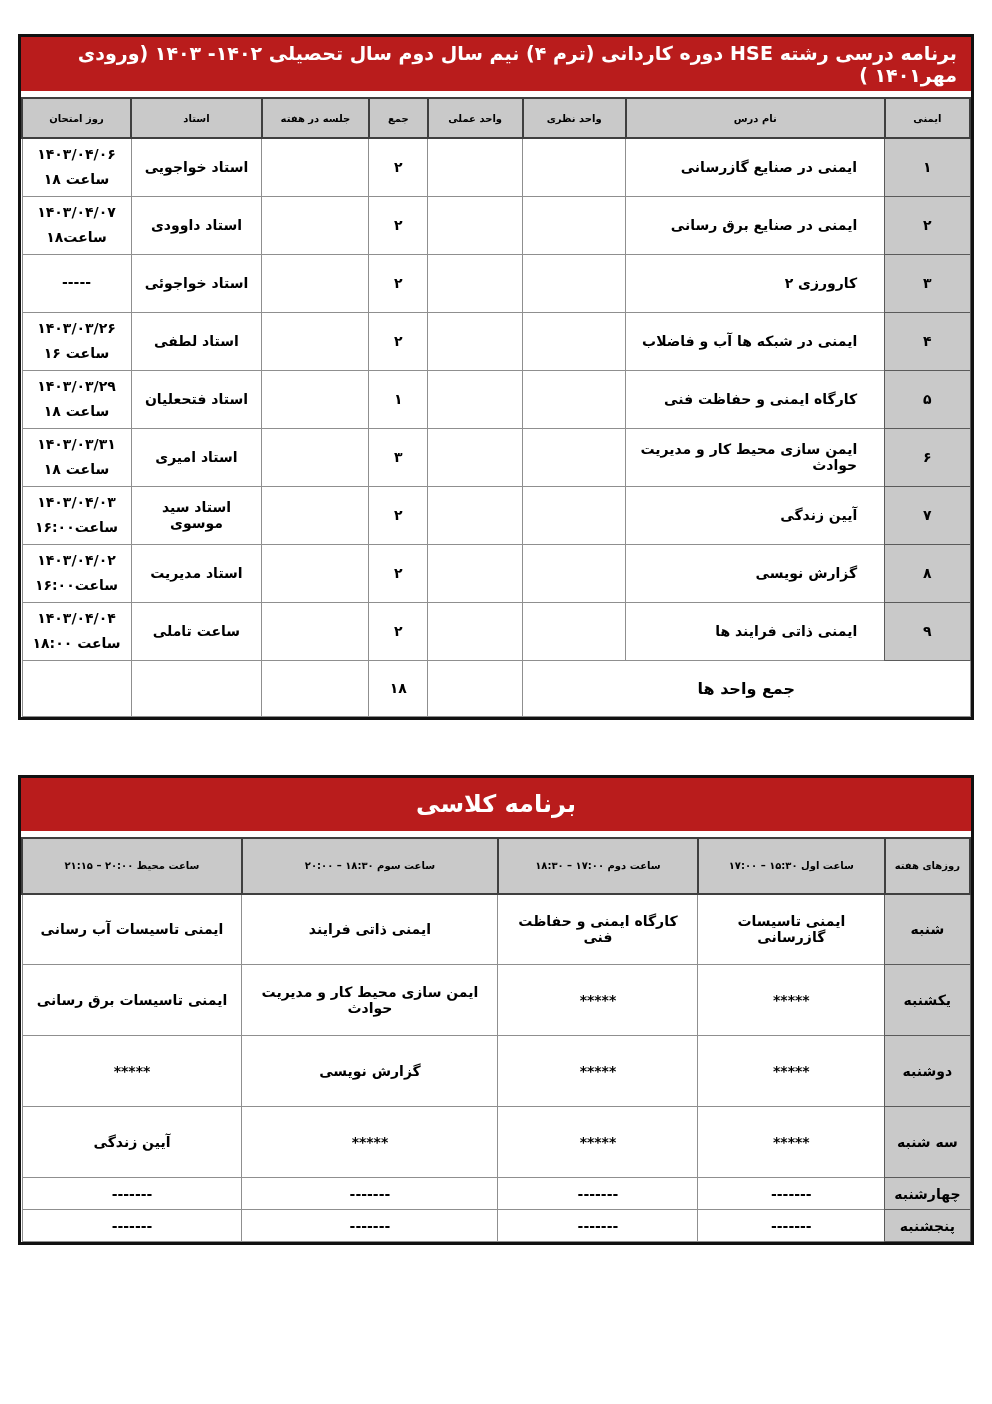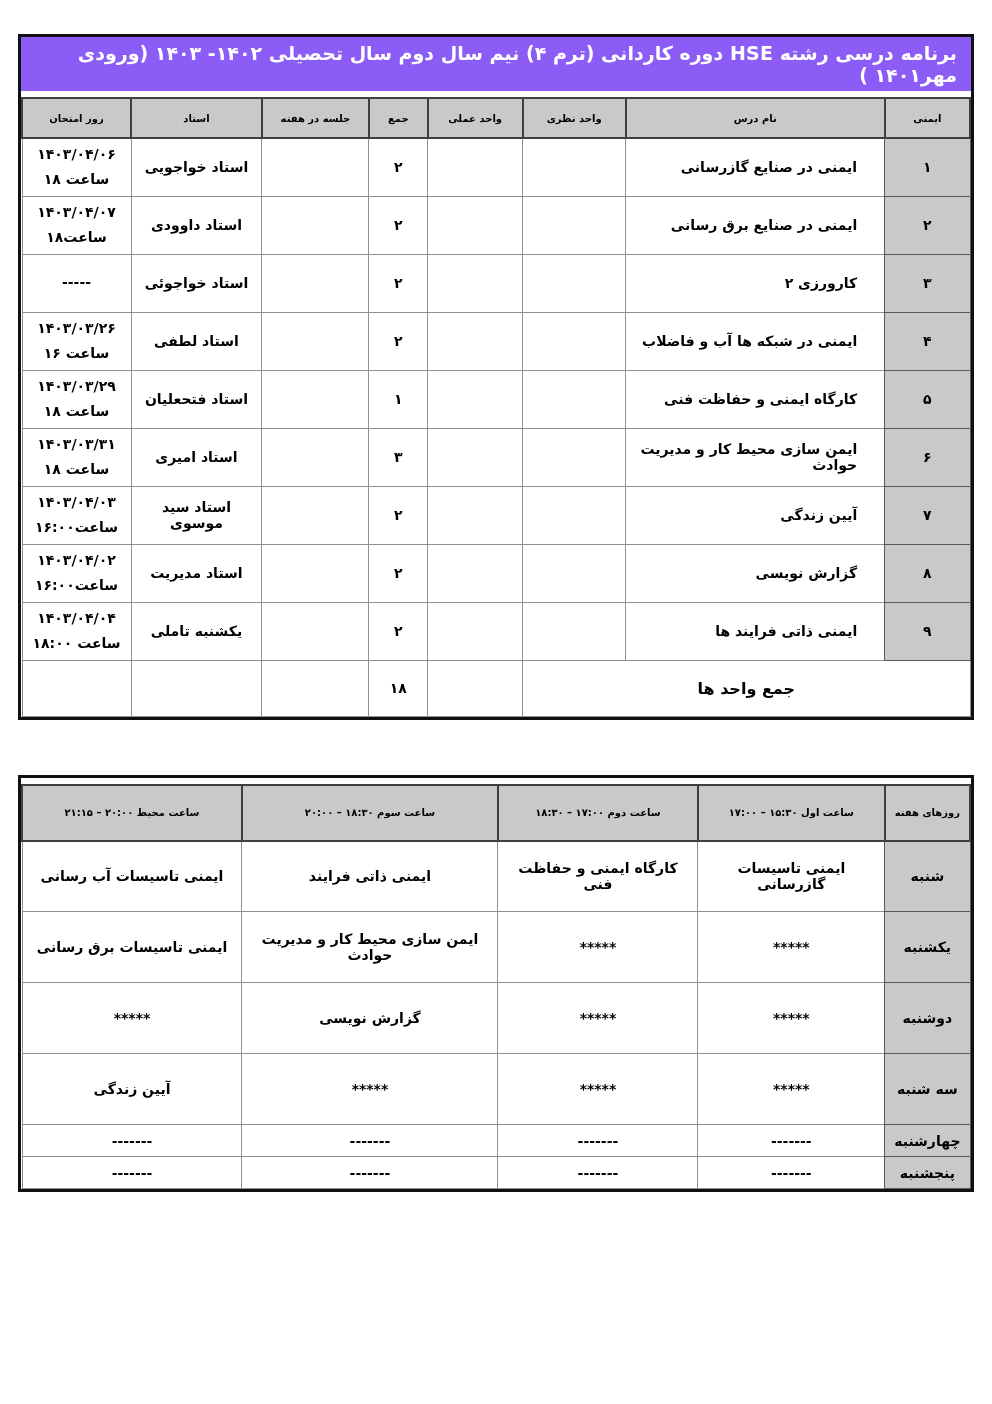--- a/index.html
+++ b/index.html
@@ -7,21 +7,21 @@
     width:992px;height:1404px;
     font-family:"DejaVu Sans",sans-serif;
     font-weight:bold;color:#000;
     direction:rtl;
     box-sizing:border-box;
   }
   .page{padding:34px 18px 0 18px;}
   .tbl-wrap{border:3px solid #111;background:#fff;}
   .tbl-wrap + .tbl-wrap{margin-top:55px;}
   .title-bar{
-    background:#8b5cf6;color:#fff;
+    background:#b91c1c;color:#fff;
     height:54px;display:flex;align-items:center;
     padding:0 14px;font-size:19px;letter-spacing:.2px;
   }
   .title-bar.center{justify-content:center;font-size:24px;height:53px;}
   .gap{height:6px;background:#fff;}
   table{border-collapse:collapse;width:100%;table-layout:fixed;}
   td{border:1px solid #8f8f8f;padding:2px 4px;text-align:center;vertical-align:middle;font-size:14px;overflow:hidden;}
   .hdr td{
     background:#C9C9C9;border:2px solid #3f3f3f;
     font-size:10px;height:34px;
@@ -181,40 +181,41 @@
           </td>
         </tr>
 
         <tr class="row">
           <td class="gray">۹</td>
           <td class="course">ایمنی ذاتی فرایند ها</td>
           <td></td>
           <td></td>
           <td>۲</td>
           <td></td>
-          <td>یکشنبه تاملی</td>
+          <td>ساعت تاملی</td>
           <td>
             <span class="exam-date">۱۴۰۳/۰۴/۰۴</span>
             <span class="exam-time">ساعت ۱۸:۰۰</span>
           </td>
         </tr>
 
         <tr class="foot">
           <td class="sumlabel" colspan="3">جمع واحد ها</td>
           <td></td>
           <td>۱۸</td>
           <td></td>
           <td></td>
           <td></td>
         </tr>
       </tbody>
     </table>
   </div>
 
   <div class="tbl-wrap t2">
+    <div class="title-bar center">برنامه کلاسی</div>
     <div class="gap"></div>
     <table>
       <colgroup>
         <col style="width:9%">
           <col style="width:19.7%">
           <col style="width:21.1%">
           <col style="width:27%">
           <col style="width:23.2%">
       </colgroup>
       <tbody>

